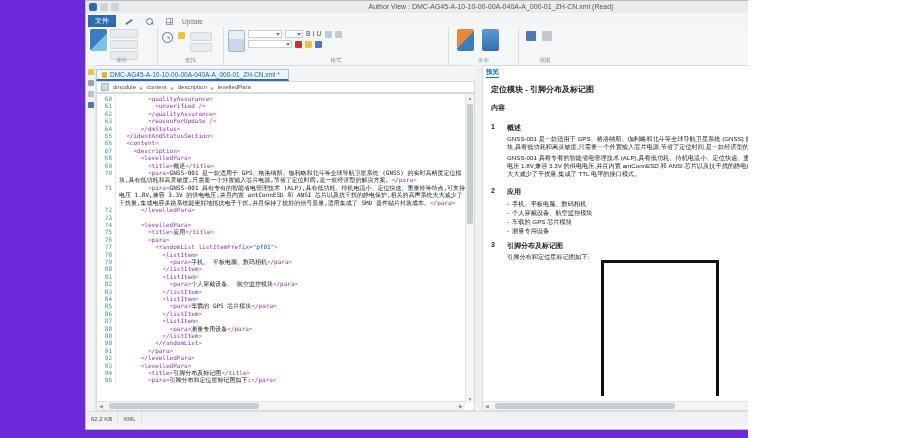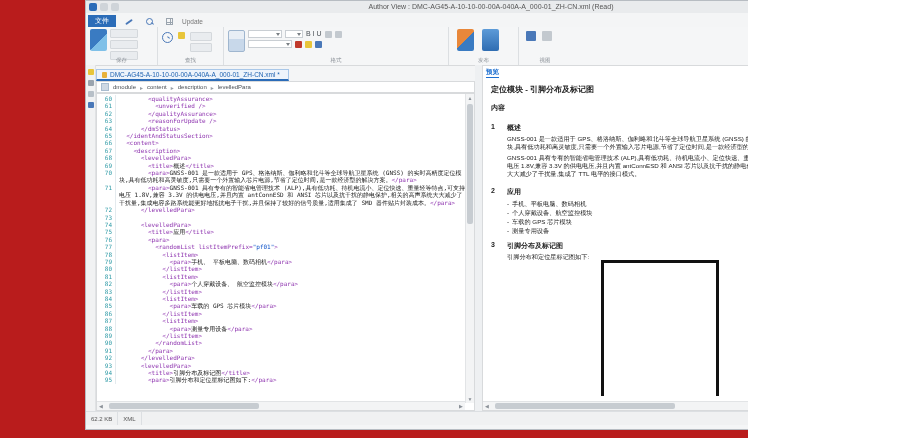--- a/index.html
+++ b/index.html
@@ -1,16 +1,16 @@
 <!DOCTYPE html>
 <html><head>
 <meta charset="utf-8">
 <style>
   html,body{margin:0;padding:0;background:#ffffff;font-family:"Liberation Sans",sans-serif;}
-  #stage{position:relative;width:748px;height:438px;background:#b91c1c;overflow:hidden;}
+  #stage{position:relative;width:748px;height:438px;background:#6d28d9;overflow:hidden;}
   .abs{position:absolute;}
   #win{left:85px;top:0;width:812px;height:430px;background:#f4f5f6;border:1px solid #b7bcc2;box-sizing:border-box;}
   
   #titlebar{left:0;top:0;width:100%;height:12px;background:#e9ebed;border-bottom:1px solid #d8dadc;}
   .qat{display:flex;gap:3px;position:absolute;left:3px;top:2px;}
   .qicon{width:8px;height:8px;border-radius:2px;}
   .qicon.app{background:#2b6cb8;}
   .qicon.undo,.qicon.redo{background:#cfd4d9;}
   #title-text{position:absolute;left:0;right:0;top:2px;text-align:center;font-size:7px;color:#555;white-space:nowrap;}
   #wincontrols{position:absolute;right:4px;top:2px;display:flex;gap:8px;align-items:center;}

